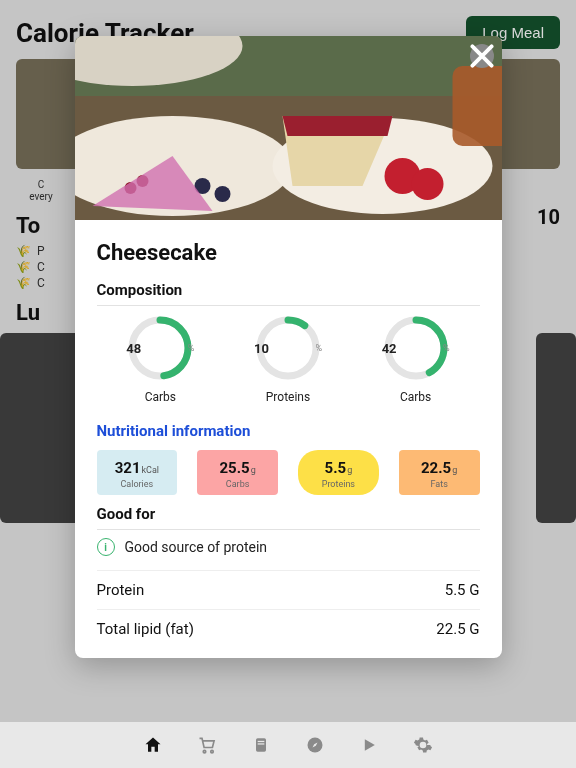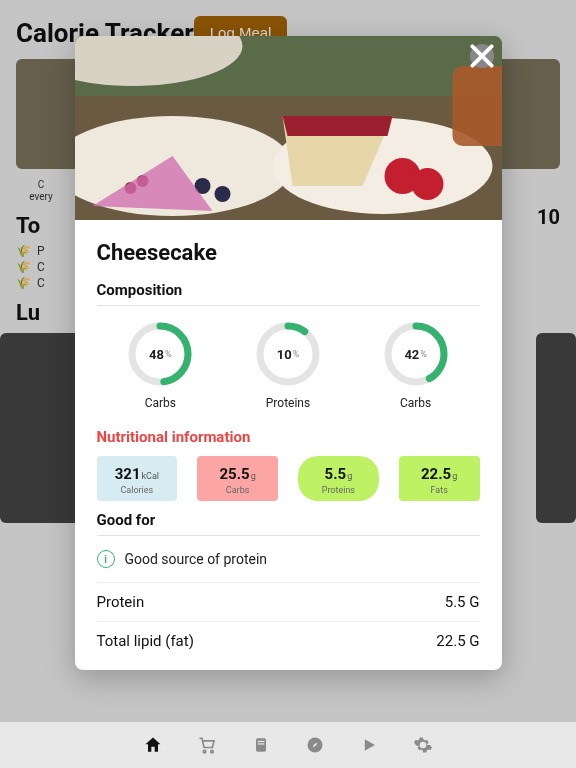--- a/index.html
+++ b/index.html
@@ -3,24 +3,24 @@
 <meta charset="utf-8">
 <style>
   * { box-sizing: border-box; margin: 0; padding: 0; }
   body {
     font-family: -apple-system, BlinkMacSystemFont, "Segoe UI", Roboto, sans-serif;
     width: 576px; height: 768px; overflow: hidden;
     background: #e8e8e8; position: relative;
   }
   
   .bg-page { position: absolute; inset: 0; padding: 16px 16px 60px 16px; }
-  .bg-header { display: flex; align-items: center; margin-bottom: 10px; }
+  .bg-header { display: flex; justify-content: space-between; align-items: center; margin-bottom: 10px; }
   .bg-title { font-size: 26px; font-weight: 700; color: #111; }
   .log-meal-btn {
-    background: #a16207; color: #fff; border: none; padding: 8px 16px;
+    background: #14532d; color: #fff; border: none; padding: 8px 16px;
     border-radius: 6px; font-size: 15px; font-weight: 500; cursor: pointer;
   }
   .bg-row-imgs { display: flex; gap: 10px; margin-bottom: 10px; }
   .bg-img-ph { flex:1; height: 110px; background: #78705a; border-radius: 6px; }
   .bg-caption { width: 50px; font-size: 10px; color: #333; text-align: center; line-height: 1.2; }
   .bg-sub { font-size: 22px; font-weight: 700; color: #111; margin: 10px 0 6px; }
   .bg-stat-right { position: absolute; right: 16px; top: 205px; font-size: 20px; font-weight:700; color:#111; }
   .bg-macro-line { font-size: 12px; color: #333; margin: 2px 0; display:flex; align-items:center; gap:6px;}
   .bg-lunch-row { display:flex; gap:8px; margin-top:8px;}
   .bg-lunch-ph { width: 180px; height: 190px; background:#444; border-radius:6px; margin-left:-16px;}
@@ -48,38 +48,38 @@
   .modal-hero { height:184px; position:relative; overflow:hidden; }
   .modal-hero svg { width:100%; height:100%; display:block; }
   .close-btn {
     position:absolute; top:8px; right:8px; width:24px; height:24px;
     border-radius:50%; background:#888; color:#fff; display:flex;
     align-items:center; justify-content:center; cursor:pointer; font-size:14px;
     border:none;
   }
   .modal-body { padding: 20px 22px 10px 22px; overflow-y:auto; flex:1;}
   .modal-title { font-size:22px; font-weight:700; color:#111; margin-bottom:16px;}
-  .section-head { font-size:15px; font-weight:700; color:#111; padding-bottom:6px; border-bottom:1px solid #e2e2e2; margin-bottom:14px; margin-top:10px;}
+  .section-head { font-size:15px; font-weight:700; color:#111; padding-bottom:6px; border-bottom:1px solid #e2e2e2; margin-bottom:8px; margin-top:10px;}
   .comp-row { display:flex; justify-content:space-around; margin-bottom:6px;}
   .comp-item { text-align:center; }
   .donut { width:68px; height:68px; margin:0 auto 8px; position:relative;}
   .donut svg { transform: rotate(-90deg); }
-  .donut-label { position:absolute; inset:0; display:flex; align-items:center; justify-content:center; font-size:13px; font-weight:700; color:#222;}
+  .donut-label { position:absolute; inset:0; display:flex; align-items:center; justify-content:space-between; font-size:13px; font-weight:700; color:#222;}
   .donut-label .pct { font-size:9px; font-weight:400; color:#888; margin-left:1px;}
   .comp-name { font-size:12px; color:#222;}
-  .nutri-head { font-size:15px; font-weight:700; color:#ef4444; margin: 18px 0 10px; }
+  .nutri-head { font-size:15px; font-weight:700; color:#1d4ed8; margin: 18px 0 10px; }
   .nutri-cards { display:flex; gap:20px; margin-bottom:10px;align-items:flex-end;}
   .ncard { flex:1; border-radius:4px; padding:8px 4px 6px; text-align:center;}
   .ncard .val { font-size:15px; font-weight:700; color:#111;}
   .ncard .unit { font-size:9px; font-weight:400; color:#555; margin-left:1px;}
   .ncard .lbl { font-size:9px; color:#666; margin-top:2px;}
   .nc-cal { background:#d6ecf2;}
   .nc-carb { background:#fca5a5;}
-  .nc-prot { background:#bef264;border-radius:20px;}
-  .nc-fat { background:#bef264;}
+  .nc-prot { background:#fde047;border-radius:20px;}
+  .nc-fat { background:#fdba74;}
   .benefit-head { font-size:15px; font-weight:700; color:#111; margin:6px 0 10px;}
   .benefit-line { display:flex; align-items:center; gap:10px; font-size:14px; color:#222; margin-bottom:14px;}
   .benefit-icon { width:18px; height:18px; border:1.5px solid #38b36e; border-radius:50%; color:#38b36e; display:flex; align-items:center; justify-content:center; font-size:10px; font-weight:700;}
   .nline { display:flex; justify-content:space-between; align-items:center; font-size:15px; color:#111; padding:10px 0; border-top:1px solid #eee;}
   .nline:first-of-type { border-top:1px solid #e2e2e2;}
 </style>
 </head>
 <body>
 
 <div class="bg-page">

